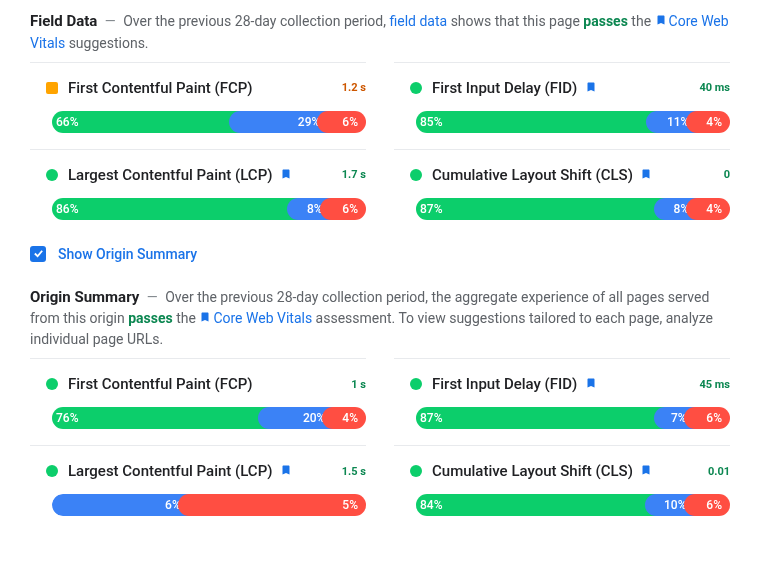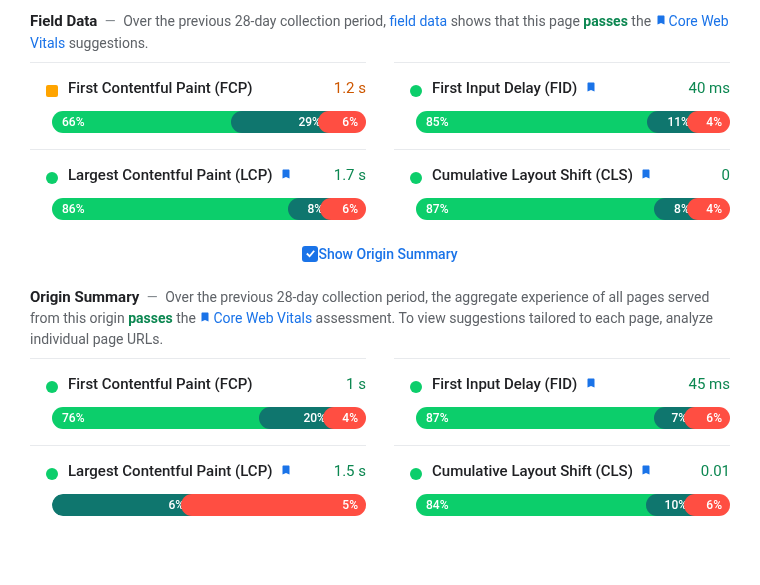--- a/index.html
+++ b/index.html
@@ -29,21 +29,21 @@
     display: grid;
     grid-template-columns: 1fr 1fr;
     column-gap: 28px;
   }
   .metric {
     border-top: 1px solid #e8eaed;
     padding: 16px 0 16px 0;
   }
   .metric-head {
     display: flex;
-    align-items: flex-end;
+    align-items: center;
     gap: 10px;
     margin-bottom: 14px;
     padding-left: 16px;
   }
   .status-dot {
     width: 12px; height: 12px; border-radius: 50%;
     flex: 0 0 auto;
   }
   .status-sq {
     width: 12px; height: 12px; border-radius: 2px;
@@ -56,51 +56,50 @@
     color: #202124;
     font-size: 15px;
     flex: 1 1 auto;
   }
   .bm-inline {
     color: #1a73e8;
     margin-left: 4px;
     font-size: 14px;
   }
   .metric-val {
-    font-size: 15px;
-    font-weight: 400;
+    font-size: 11px;
+    font-weight: 700;
   }
   .val-green { color: #0c8751; }
   .val-orange { color: #cd5700; }
   .dist-bar {
     display: flex;
     height: 22px;
     border-radius: 11px;
     overflow: hidden;
     margin-left: 22px;
   }
   .seg {
     display: flex;
     align-items: center;
     font-size: 12px;
     font-weight: 500;
     color: #fff;
     padding: 0 8px;
     position: relative;
   }
   .seg.good { background: #0cce6b; justify-content: flex-start; }
-  .seg.mid  { background: #0f766e; justify-content: flex-end; border-top-left-radius: 11px; border-bottom-left-radius: 11px; margin-left: -11px; padding-left: 14px;}
+  .seg.mid  { background: #3b82f6; justify-content: flex-end; border-top-left-radius: 11px; border-bottom-left-radius: 11px; margin-left: -11px; padding-left: 14px;}
   .seg.bad  { background: #ff4e42; justify-content: flex-end; border-top-left-radius: 11px; border-bottom-left-radius: 11px; margin-left: -11px; padding-left: 14px;}
-  .seg:first-child { margin-left: 0; padding-left: 10px; }
+  .seg:first-child { margin-left: 0; padding-left: 4px; }
   .origin-toggle {
     display: flex;
     align-items: center;
-    gap: 0;
+    gap: 12px;
     padding: 10px 0 24px 0;
-    justify-content: center;
   }
   .chk {
     width: 16px; height: 16px; border-radius: 3px;
     background: #1a73e8;
     display: inline-flex;
     align-items: center; justify-content: center;
     color: #fff; font-size: 12px; line-height: 1;
   }
   .origin-label { color: #1a73e8; font-weight: 500; }
 </style>

